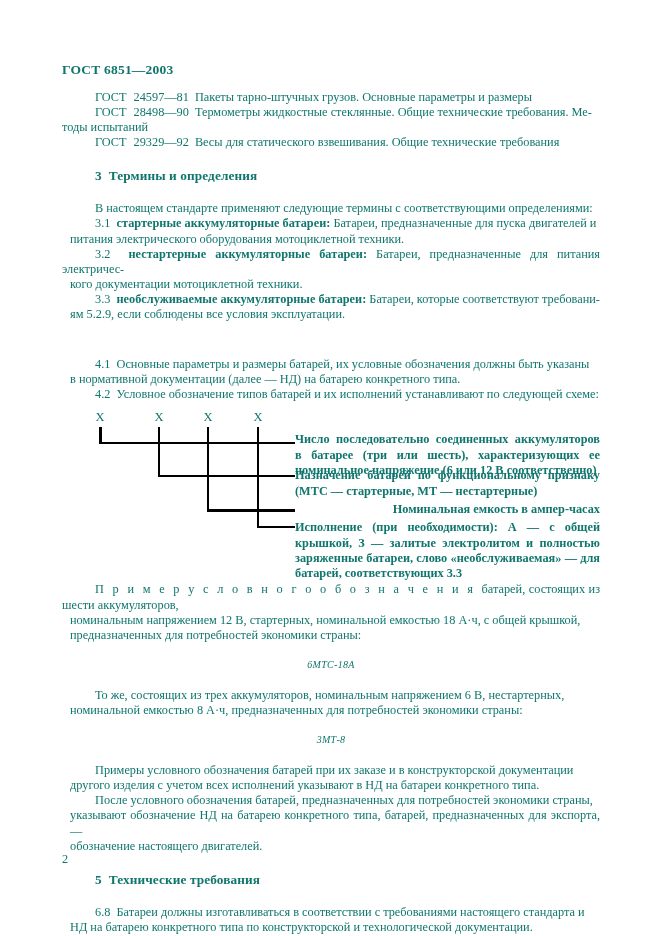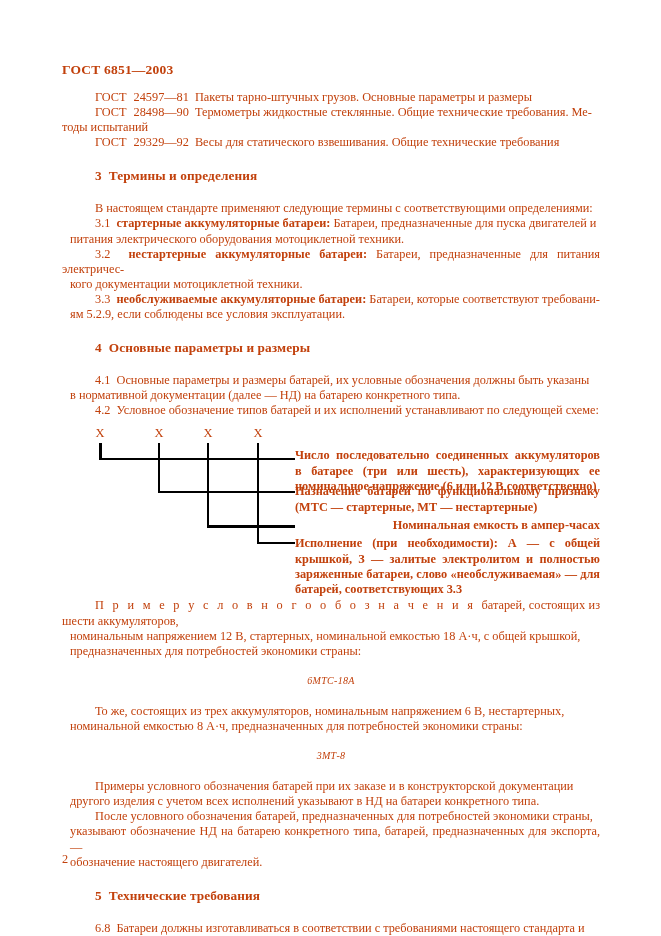--- a/index.html
+++ b/index.html
@@ -6,21 +6,21 @@
     margin: 0;
     padding: 0;
     background: #ffffff;
   }
   .page {
     position: relative;
     width: 625px;
     height: 936px;
     background: #ffffff;
     font-family: "Liberation Serif", "DejaVu Serif", serif;
-    color: #c2410c;
+    color: #0f766e;
     overflow: hidden;
   }
   .content {
     position: absolute;
     left: 62px;
     top: 0;
     width: 538px;
   }
 
   
@@ -178,21 +178,20 @@
     <p class="para"><span>3.1</span>&nbsp; <b class="term">стартерные аккумуляторные батареи:</b> <span>Батареи, предназначенные для пуска двигателей и</span></p>
     <p class="para cont nojust">питания электрического оборудования мотоциклетной техники.</p>
 
     <p class="para"><span>3.2</span>&nbsp; <b class="term">нестартерные аккумуляторные батареи:</b> <span>Батареи, предназначенные для питания электричес-</span></p>
     <p class="para cont nojust">кого документации мотоциклетной техники.</p>
 
     <p class="para"><span>3.3</span>&nbsp; <b class="term">необслуживаемые аккумуляторные батареи:</b> <span>Батареи, которые соответствуют требовани-</span></p>
     <p class="para cont nojust">ям 5.2.9, если соблюдены все условия эксплуатации.</p>
 
     <div class="sp-before-head"></div>
-    <h2 class="section"><span class="num">4</span><span>Основные параметры и размеры</span></h2>
     <div class="sp-after-head"></div>
 
     <p class="para"><span>4.1</span>&nbsp; <span>Основные параметры и размеры батарей, их условные обозначения должны быть указаны</span></p>
     <p class="para cont nojust">в нормативной документации (далее — НД) на батарею конкретного типа.</p>
     <p class="para nojust"><span>4.2</span>&nbsp; <span>Условное обозначение типов батарей и их исполнений устанавливают по следующей схеме:</span></p>
 
     <div class="diagram">
 
       <div class="xrow">
         <span class="xmark" style="left:38px;">X</span>
@@ -238,20 +237,20 @@
     <p class="para cont nojust">другого изделия с учетом всех исполнений указывают в НД на батареи конкретного типа.</p>
     <p class="para">После условного обозначения батарей, предназначенных для потребностей экономики страны,</p>
     <p class="para cont">указывают обозначение НД на батарею конкретного типа, батарей, предназначенных для экспорта, —</p>
     <p class="para cont nojust">обозначение настоящего двигателей.</p>
 
     <div class="sp-before-head"></div>
     <h2 class="section"><span class="num">5</span><span>Технические требования</span></h2>
     <div class="sp-after-head"></div>
 
     <p class="para"><span>6.8</span>&nbsp; <span>Батареи должны изготавливаться в соответствии с требованиями настоящего стандарта и</span></p>
-    <p class="para cont nojust">НД на батарею конкретного типа по конструкторской и предназначенных документации.</p>
+    <p class="para cont nojust">НД на батарею конкретного типа по конструкторской и технологической документации.</p>
 
     <p class="para nojust"><b class="term">5.2</b>&nbsp; <b class="term">Требования к конструкции</b></p>
 
   </div>
 
   <div class="folio">2</div>
 </div>
 
 </body></html>

